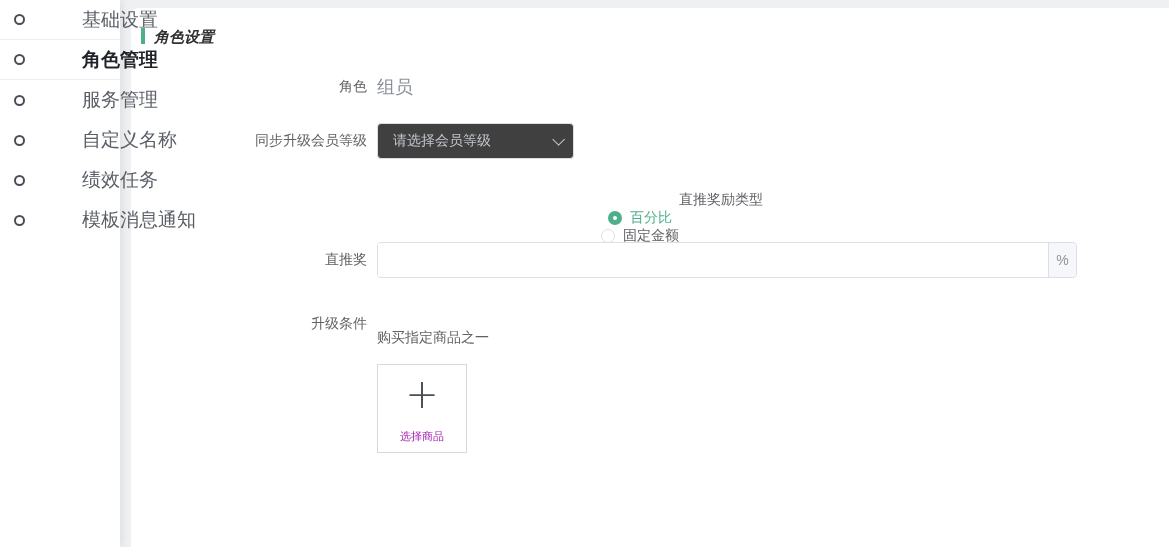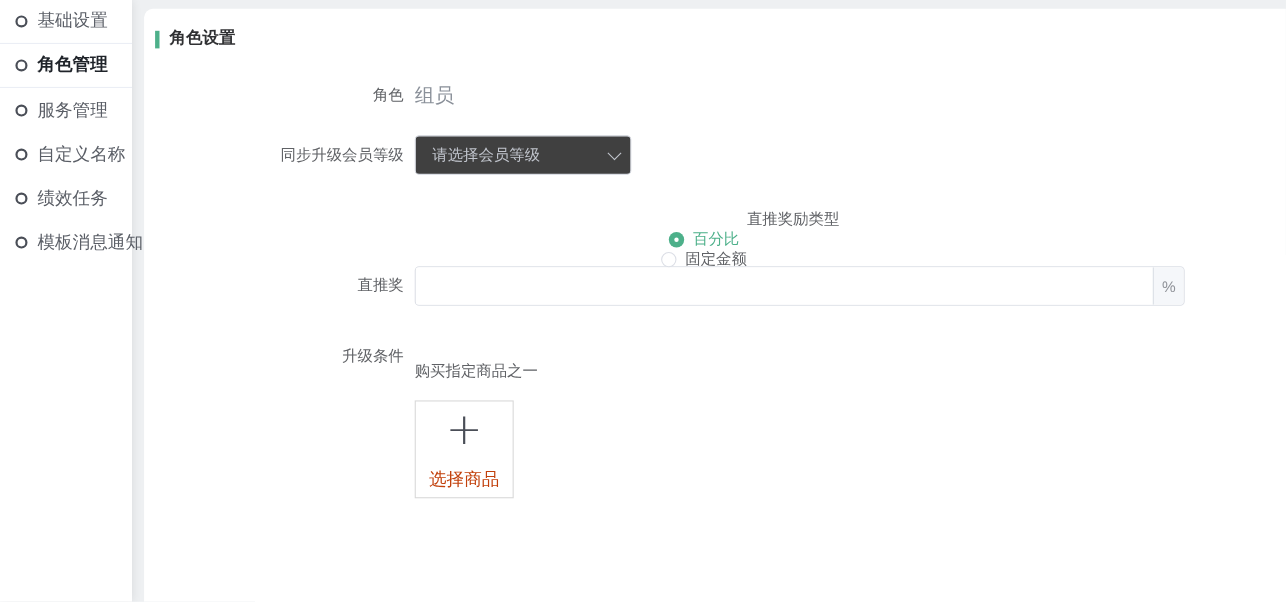--- a/index.html
+++ b/index.html
@@ -30,40 +30,41 @@
   }
   .side-item.divider { border-bottom: 1px solid #ebeef5; }
   .side-item.active { color: #1f2329; font-weight: bold; }
   .circle-icon {
     width: 11px; height: 11px;
     border: 2px solid #4a4e57;
     border-radius: 50%;
     margin-right: 9px;
     flex-shrink: 0;
   }
-  .side-label { white-space: nowrap; font-size: 16px; }
+  .side-label { white-space: nowrap; font-size: 19px; margin-left: 48px; }
 
   
   .main-wrap {
     flex: 1;
     background: #eef0f2;
     padding: 8px 0 0 11px;
     min-width: 0;
   }
   .panel {
     background: #ffffff;
     border-top-left-radius: 8px;
     height: 100%;
     padding: 20px 0 0 10px;
   }
 
   .panel-title {
     display: flex;
-    align-items: flex-end;
+    align-items: flex-start;
     height: 16px;
+    font-style: italic;
   }
   .title-bar {
     width: 4px; height: 16px;
     background: var(--accent);
     margin-right: 9px;
   }
   .title-text {
     font-size: 15px;
     font-weight: bold;
     color: #303133;
@@ -183,22 +184,22 @@
     padding-top: 2px;
   }
   .plus-icon {
     font-size: 40px;
     font-weight: 100;
     color: #4a4e57;
     line-height: 38px;
     font-family: "DejaVu Sans", sans-serif;
   }
   .picker-label {
-    font-size: 16px;
-    color: #c2410c;
+    font-size: 11px;
+    color: #a21caf;
     margin-top: 16px;
   }
 </style>
 </head>
 <body>
 
 <div class="sidebar">
   <div class="side-item divider">
     <span class="circle-icon"></span>
     <span class="side-label">基础设置</span>

